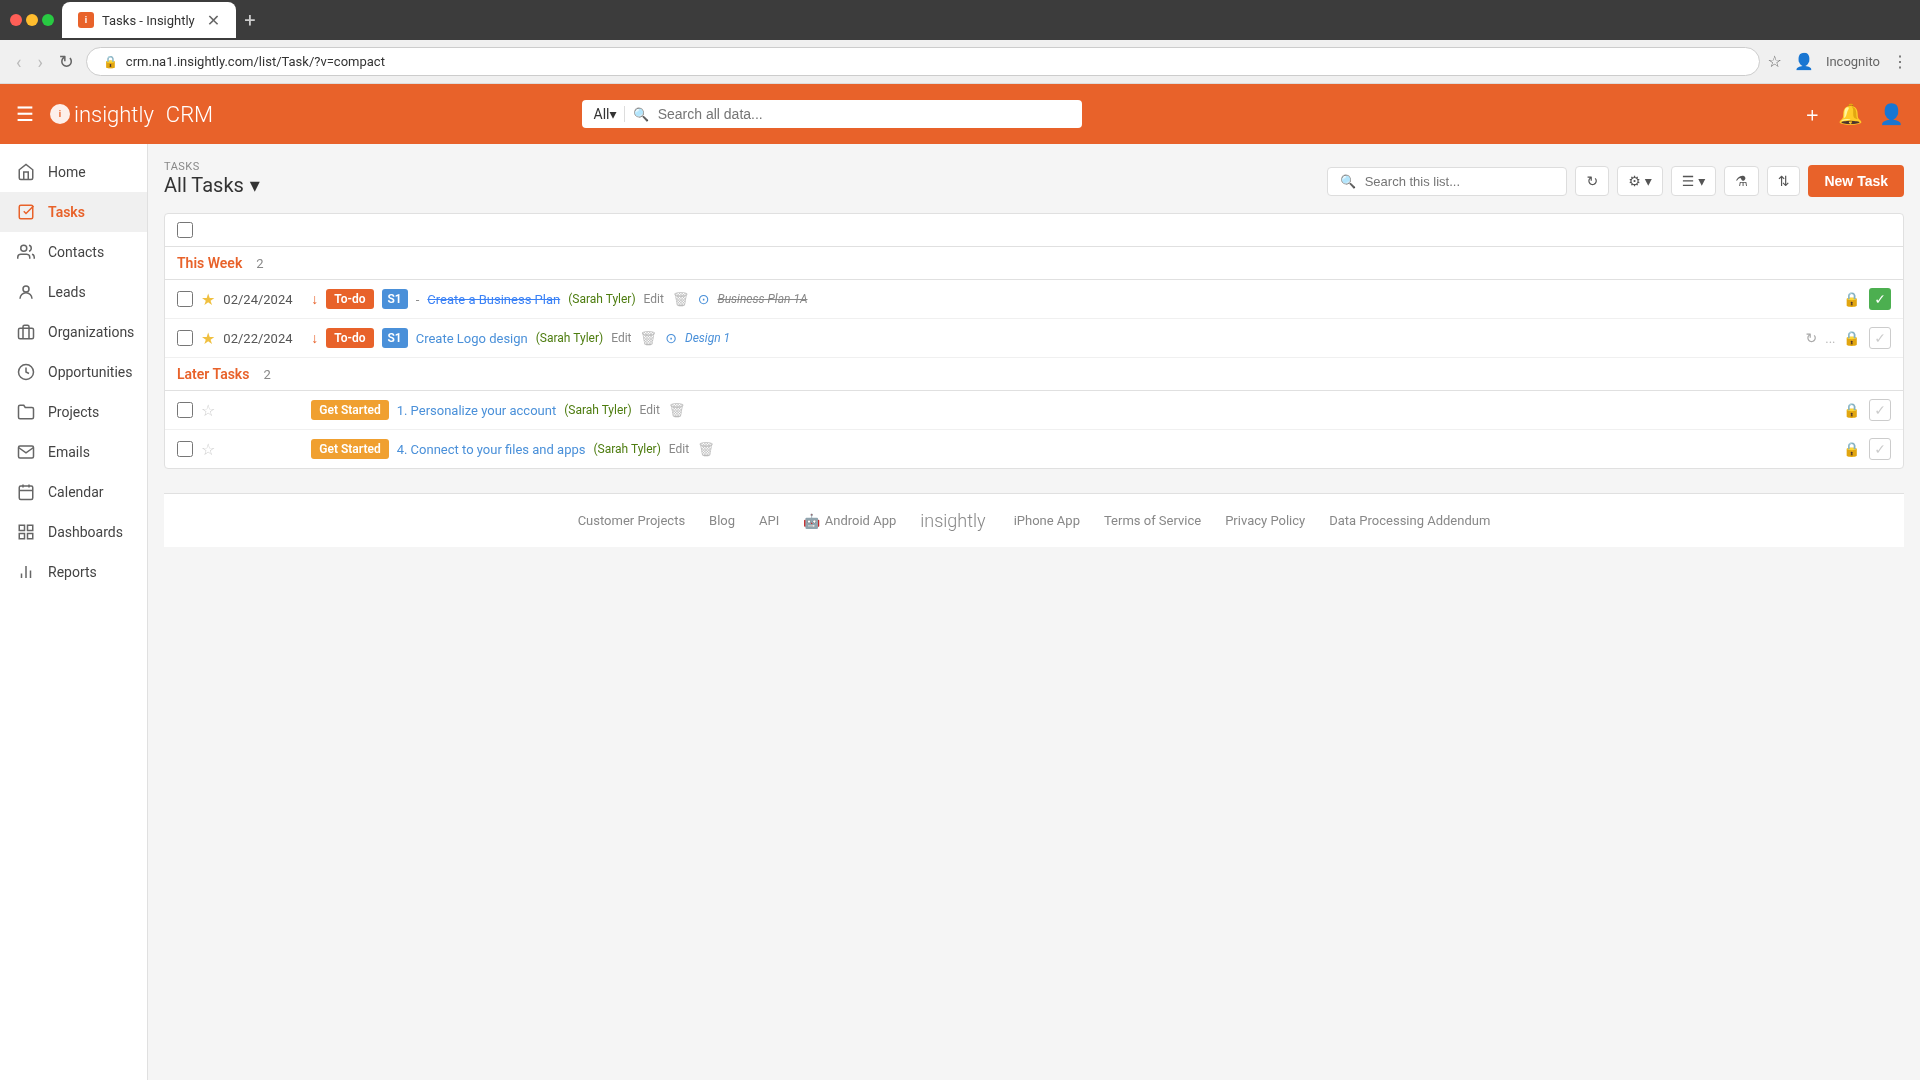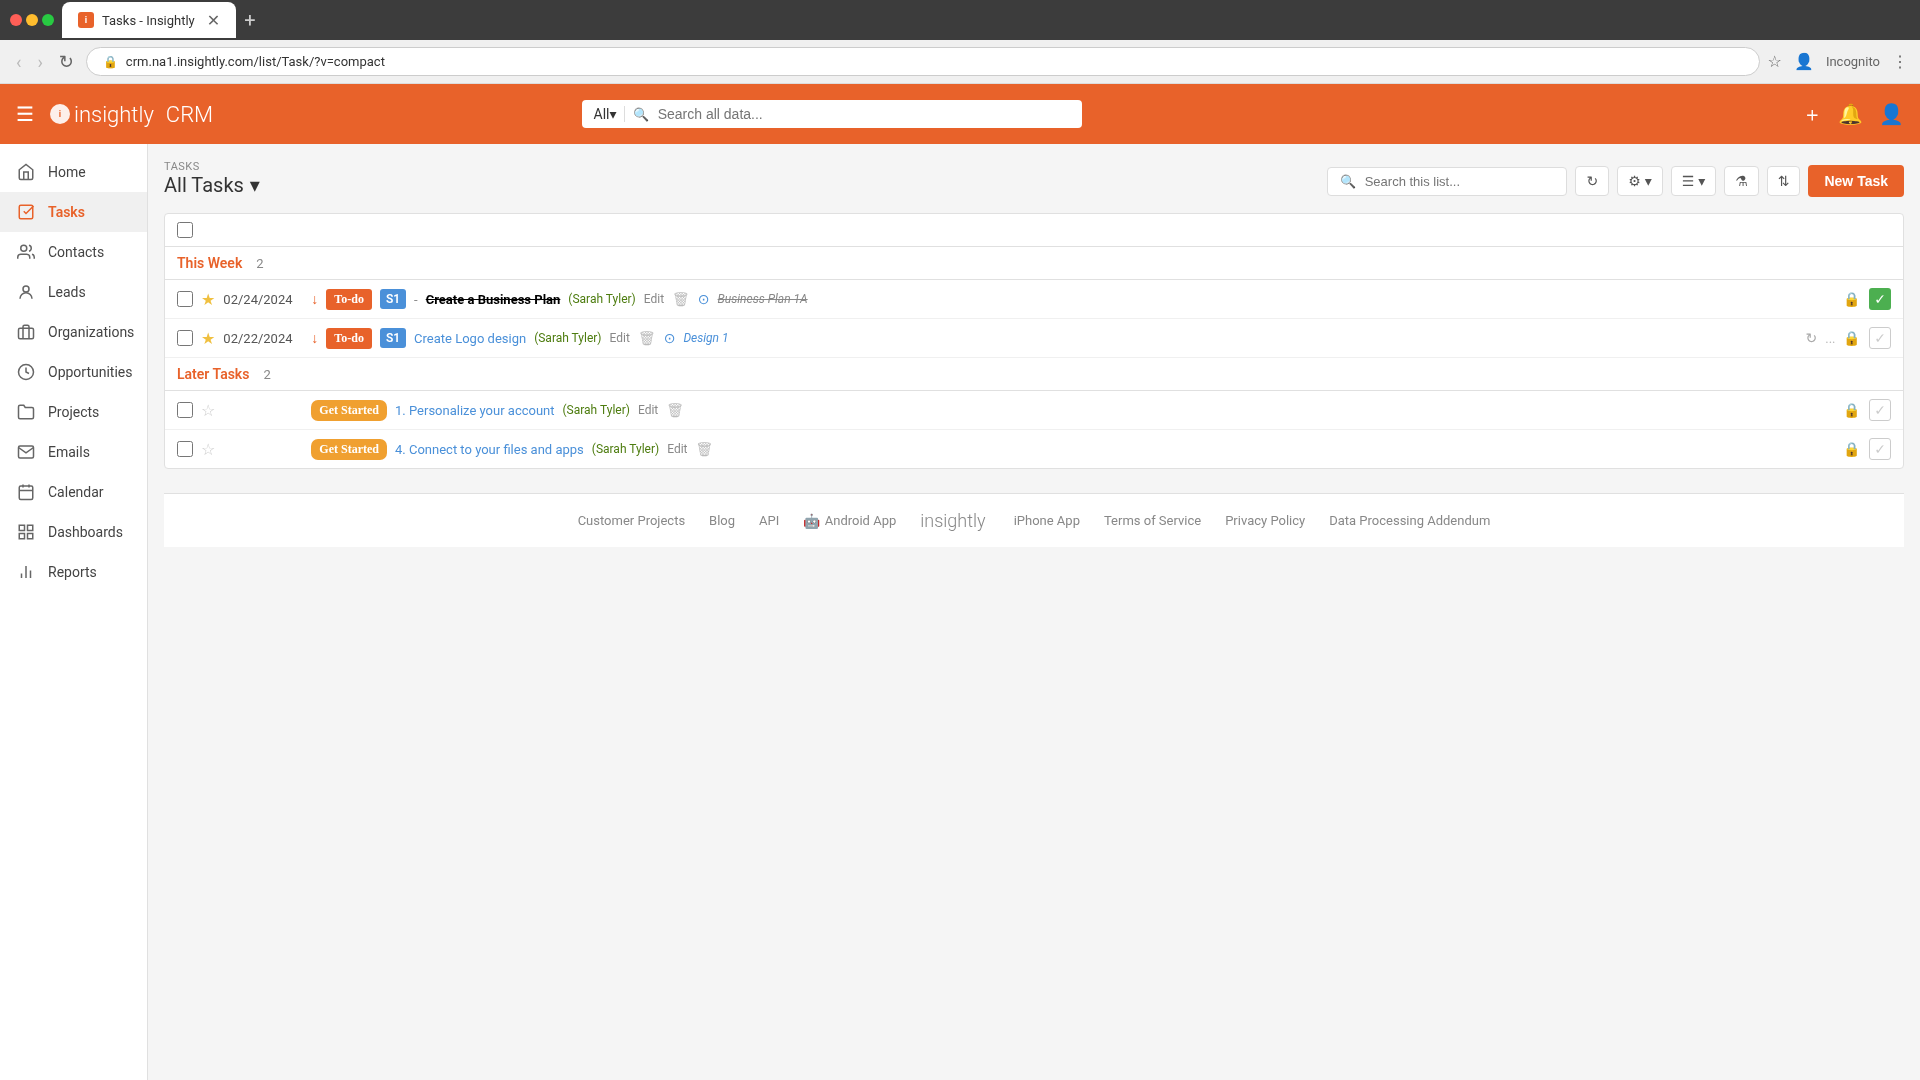--- a/index.html
+++ b/index.html
@@ -61,26 +61,26 @@
     .section-header { padding: 8px 12px; background: #fff; border-bottom: 1px solid #e0e0e0; display: flex; align-items: center; gap: 14px; }
     .section-title { color: #e8622a; font-weight: 600; font-size: 14px; }
     .section-count { color: #888; font-size: 13px; }
     .task-row { display: flex; align-items: center; padding: 8px 12px; border-bottom: 1px solid #f0f0f0; gap: 8px; }
     .task-row:last-child { border-bottom: none; }
     .task-check { width: 16px; height: 16px; border: 1px solid #ccc; border-radius: 3px; flex-shrink: 0; cursor: pointer; }
     .task-star { color: #f0c040; font-size: 16px; cursor: pointer; flex-shrink: 0; }
     .task-star.empty { color: #ccc; }
     .task-date { color: #555; font-size: 13px; width: 80px; flex-shrink: 0; }
     .priority-icon { color: #e8622a; font-size: 14px; flex-shrink: 0; }
-    .badge { padding: 3px 8px; border-radius: 3px; font-size: 12px; font-weight: 600; color: white; flex-shrink: 0; font-family: Liberation Serif, serif; }
+    .badge { padding: 3px 8px; border-radius: 3px; font-size: 12px; font-weight: 600; color: white; flex-shrink: 0; }
     .badge-todo { background: #e8622a; }
-    .badge-getstarted { background: #f0a030; border-radius: 7px; }
+    .badge-getstarted { background: #f0a030; }
     .s1-badge { background: #4a90d9; padding: 3px 6px; border-radius: 3px; font-size: 12px; color: white; font-weight: 600; flex-shrink: 0; }
     .task-name { color: #4a90d9; font-size: 13px; cursor: pointer; }
-    .task-name.strikethrough { text-decoration: line-through; color: #000000; font-weight: bold; }
+    .task-name.strikethrough { text-decoration: line-through; color: #3b82f6; }
     .task-owner { color: #4d7c0f; font-size: 12px; }
     .task-link { color: #4a90d9; font-size: 12px; cursor: pointer; font-style: italic; }
     .task-link.strikethrough { text-decoration: line-through; color: #888; font-style: italic; }
     .task-actions { margin-left: auto; display: flex; align-items: center; gap: 8px; color: #999; font-size: 14px; }
     .check-green { background: #4caf50; color: white; border: none; border-radius: 3px; width: 22px; height: 22px; display: flex; align-items: center; justify-content: center; cursor: pointer; font-size: 14px; }
     .check-outline { border: 1px solid #ccc; border-radius: 3px; width: 22px; height: 22px; display: flex; align-items: center; justify-content: center; cursor: pointer; color: #ccc; font-size: 14px; }
     .lock-icon-sm { color: #bbb; font-size: 14px; }
 
     
     .footer { background: white; border-top: 1px solid #e0e0e0; padding: 16px; display: flex; align-items: center; justify-content: center; gap: 24px; font-size: 13px; }

